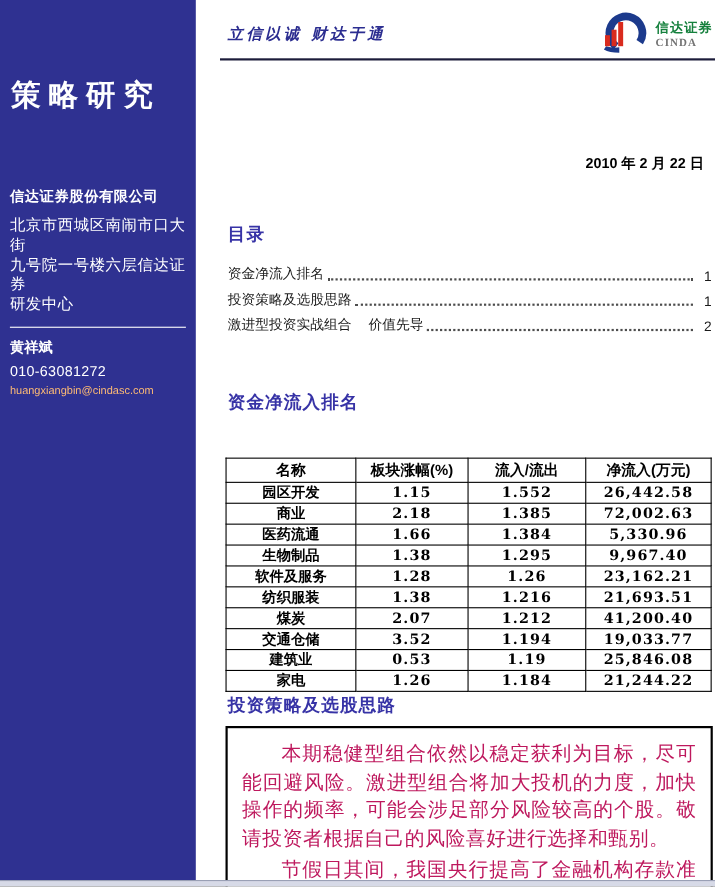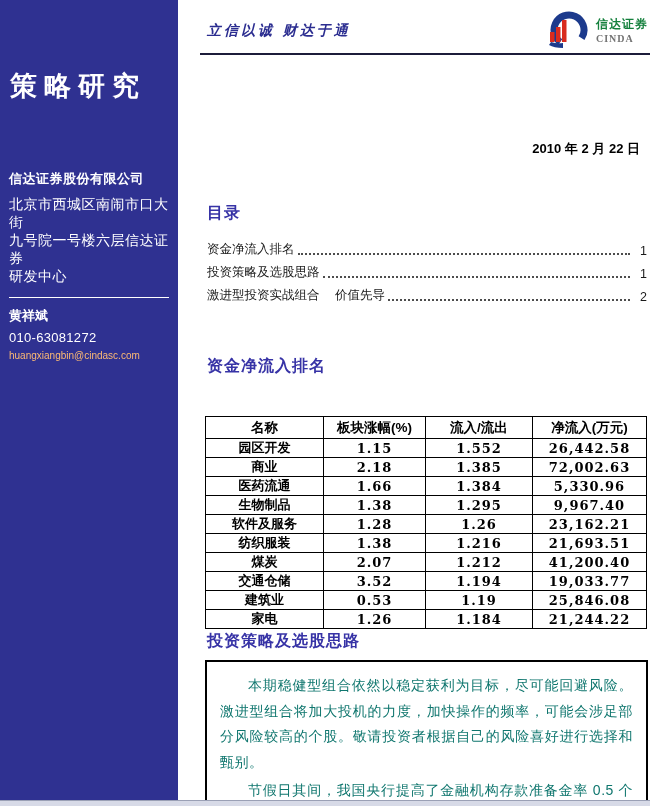--- a/index.html
+++ b/index.html
@@ -75,21 +75,21 @@
   .flow-table td.num { font-family:"DejaVu Serif", serif; letter-spacing:1px;text-align:center; }
   .flow-table td.name { font-family:"Liberation Sans", sans-serif; }
   .col-name { width:118px; } .col-chg { width:102px; } .col-ratio { width:107px; } .col-net { width:114px; }
   
   #strategy-heading { top:631px; }
   .strategy-box {
     position:absolute; left:27px; top:660px; width:443px; height:170px;
     border:2px solid #000; padding:11px 13px 0 13px; background:#fff;
   }
   .strategy-box p {
-    font-size:14px; line-height:25.5px; color:#0f766e;
+    font-size:18px; line-height:25.5px; color:#be185d;
     text-indent:2em; text-align:justify; letter-spacing:0.5px;
   }
   .strategy-box p + p { margin-top:3px; }
   
   .bottom-strip {
     position:absolute; left:0; right:0; bottom:0; height:6px;
     background:#d7dae7; border-top:1px solid #9aa0b5;
   }
 </style>
 </head>

